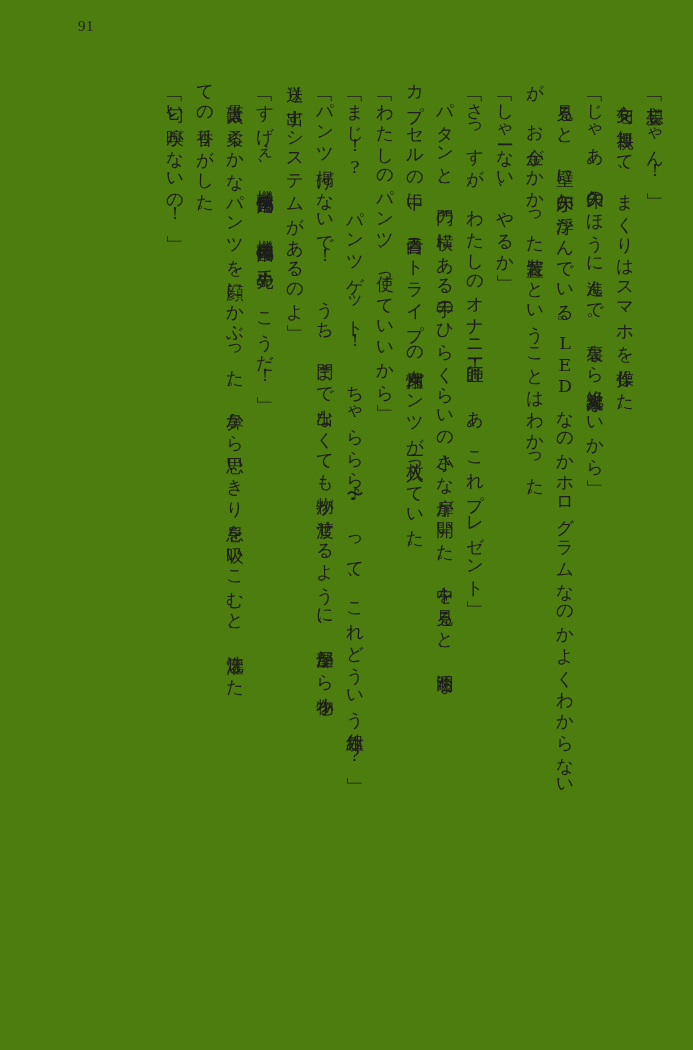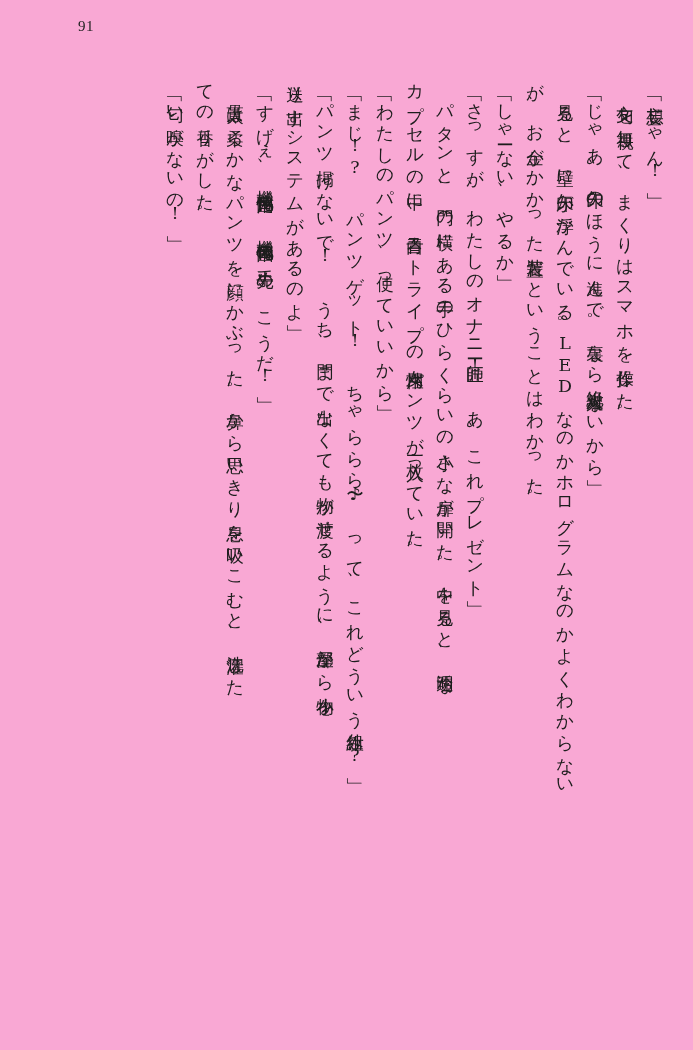--- a/index.html
+++ b/index.html
@@ -8,21 +8,21 @@
     background: #ffffff;
   }
   body {
     font-family: "Liberation Serif", "DejaVu Serif", serif;
     color: #1a1a1a;
   }
   #page {
     position: relative;
     width: 693px;
     height: 1050px;
-    background: #f9a8d4;
+    background: #4d7c0f;
     overflow: hidden;
   }
   #page-number {
     position: absolute;
     top: 18px;
     left: 78px;
     font-size: 15px;
     font-family: "Liberation Serif", "DejaVu Serif", serif;
     color: #222;
     letter-spacing: 0.5px;

